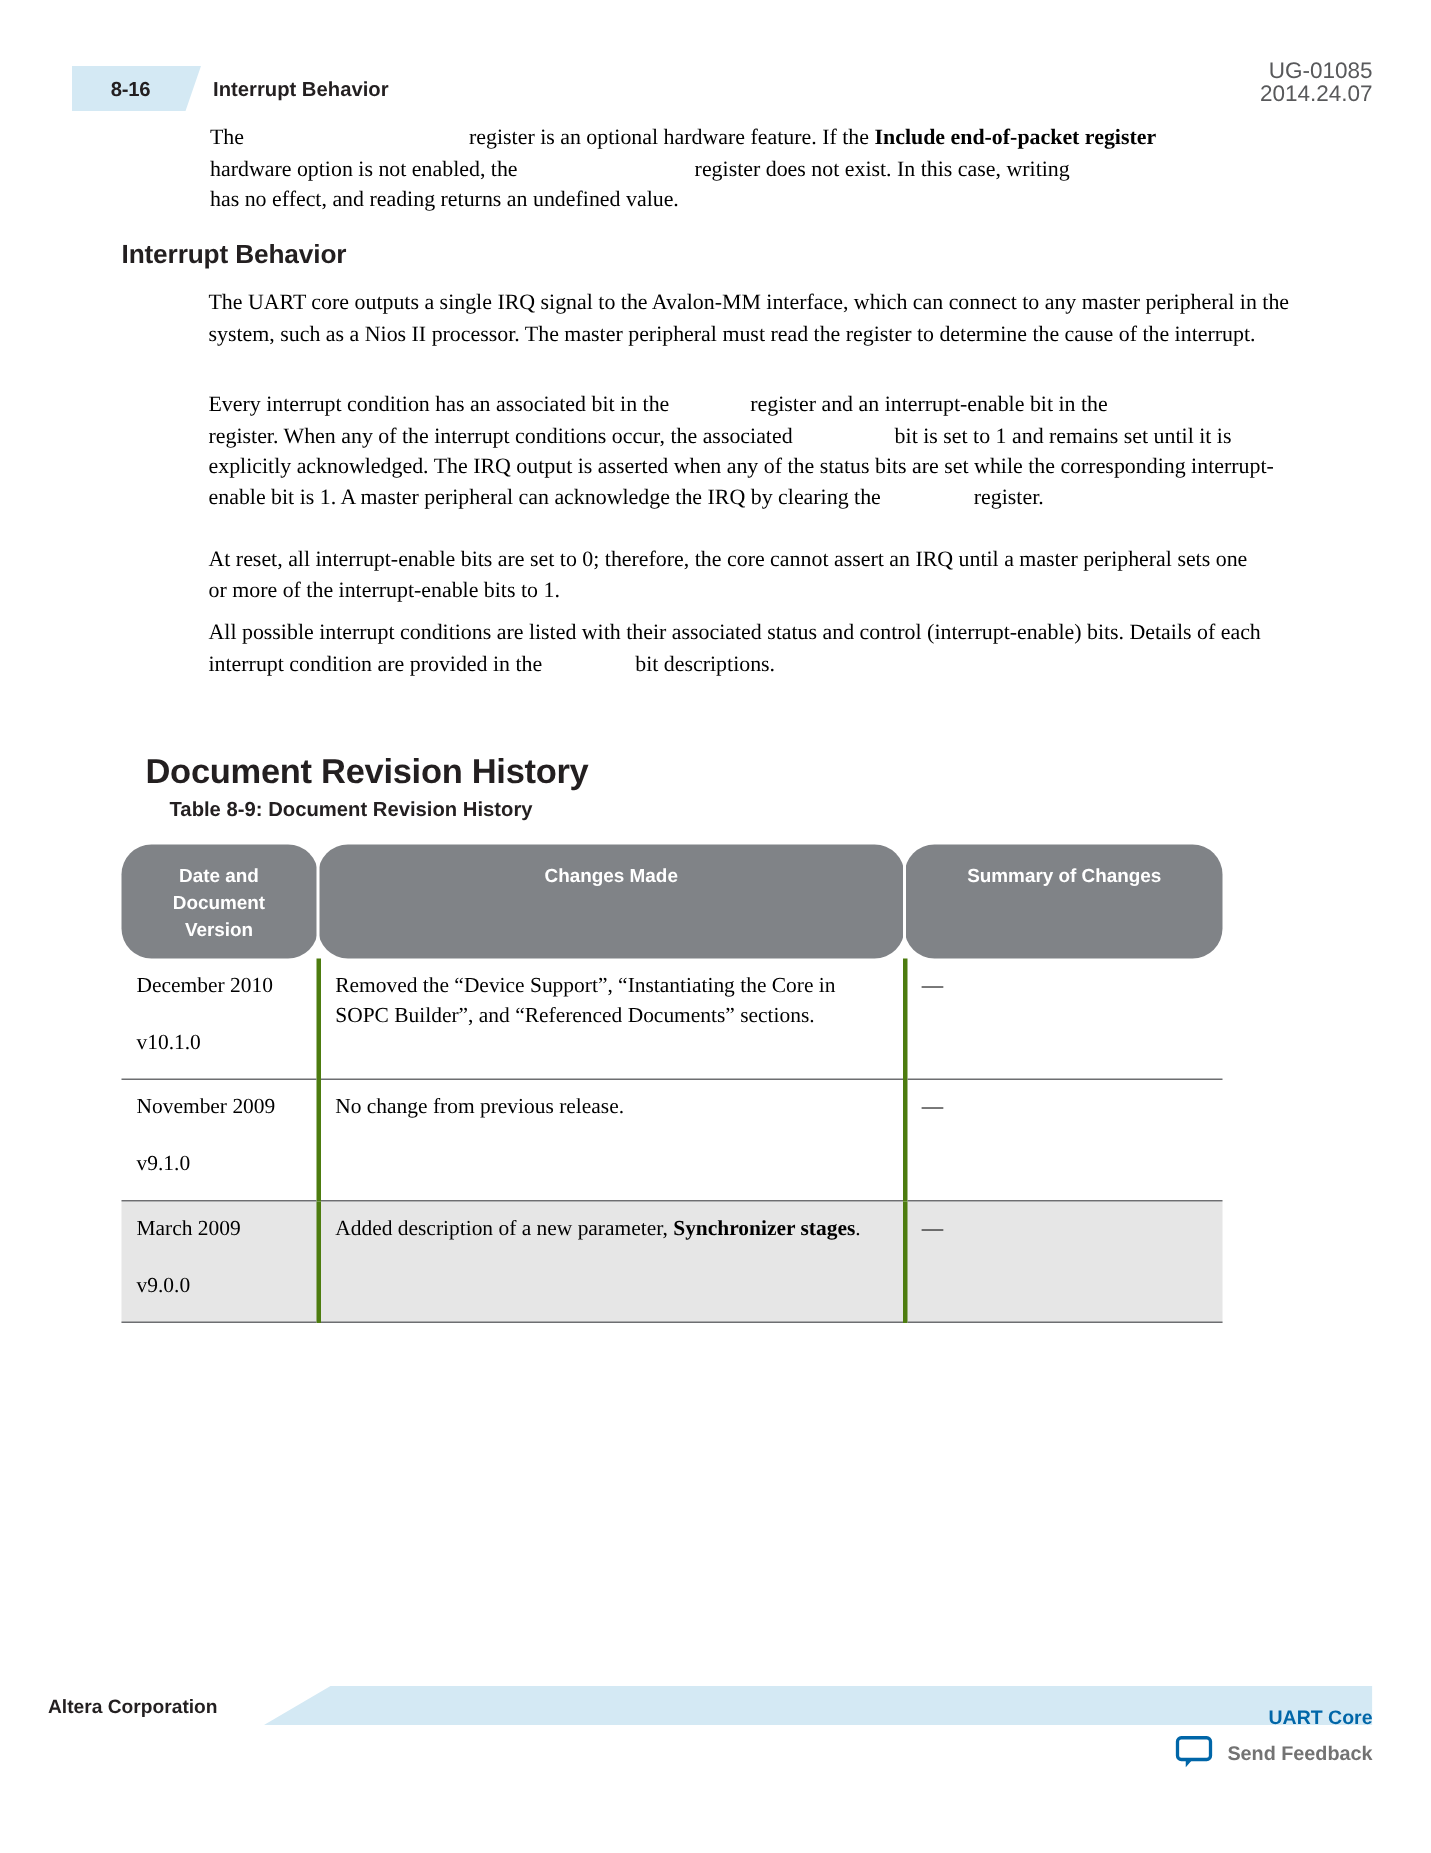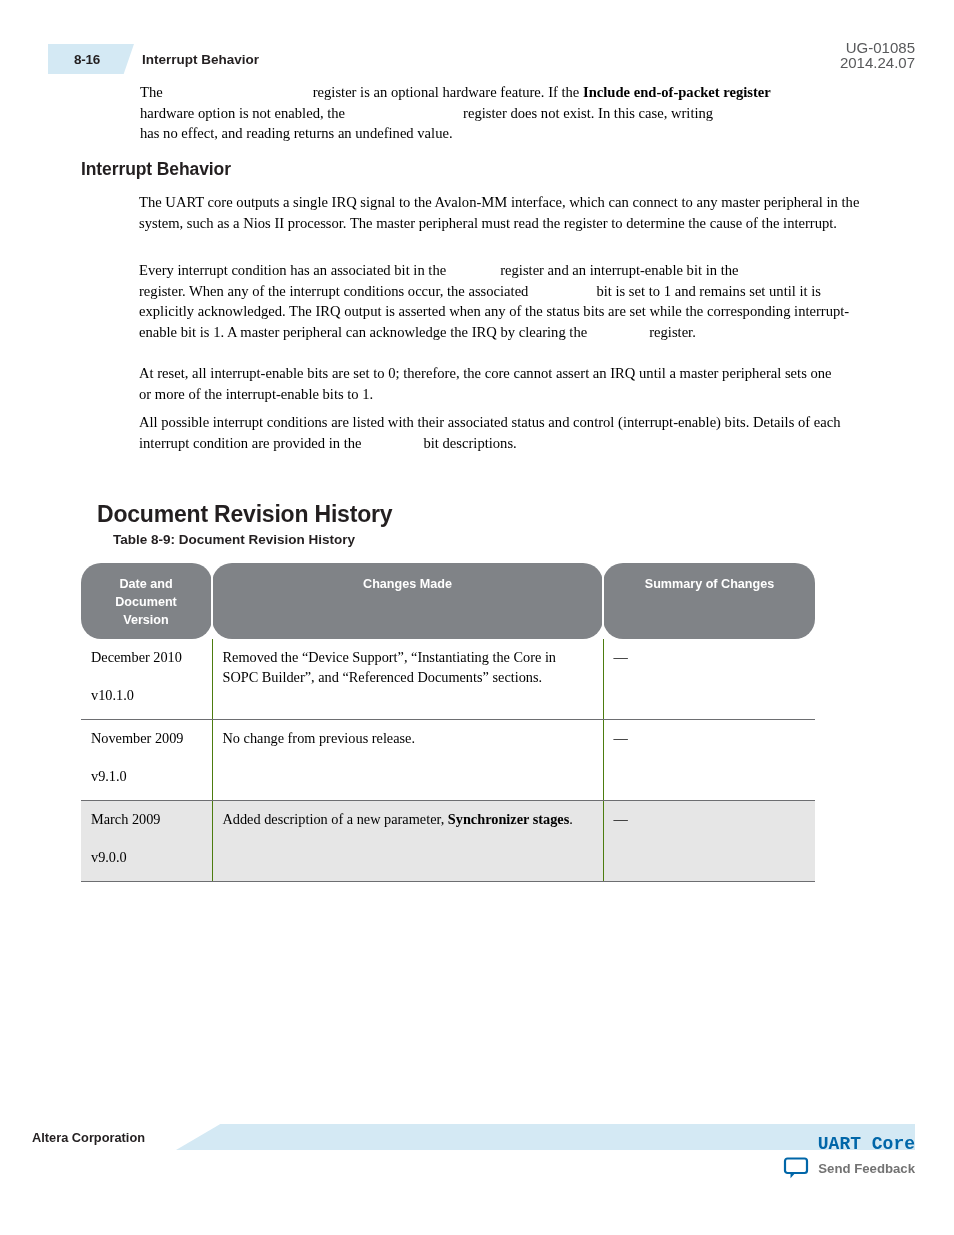--- a/index.html
+++ b/index.html
@@ -144,21 +144,21 @@
     border-radius: 20px;
   }
   .rev-table th:last-child { border-right: none; }
   .rev-table td {
     font-family: "Liberation Serif", serif;
     font-size: 14.3px;
     line-height: 20px;
     color: #000000;
     vertical-align: top;
     padding: 8px 10px 14px 10px;
-    border-right: 1px solid #4d7c0f;
+    border-right: 3px solid #4d7c0f;
     border-bottom: 1px solid #6d6e71;
   }
   .rev-table td:last-child { border-right: none; }
   .rev-table tr.shaded td { background: #e6e6e6; }
   .col-date { width: 131px; }
   .col-changes { width: 391px; }
   .col-summary { width: 212px; }
   .cell-date-main { display: block; }
   .cell-date-ver { display: block; margin-top: 18px; }
   .cell-dash { display: block; }
@@ -185,23 +185,23 @@
     font-size: 12.8px;
     color: #231f20;
   }
   .footer-doc-title {
     position: absolute;
     right: 39px;
     top: 1124px;
     height: 40px;
     display: flex;
     align-items: center;
-    font-family: Liberation Mono, monospace;
-    font-weight: bold;
-    font-size: 18px;
+    font-family: Liberation Sans, sans-serif;
+    font-weight: bold;
+    font-size: 13px;
     color: #0066a8;
   }
   .feedback-link {
     position: absolute;
     right: 39px;
     top: 1156px;
     display: flex;
     align-items: center;
     gap: 9px;
     text-decoration: none;

